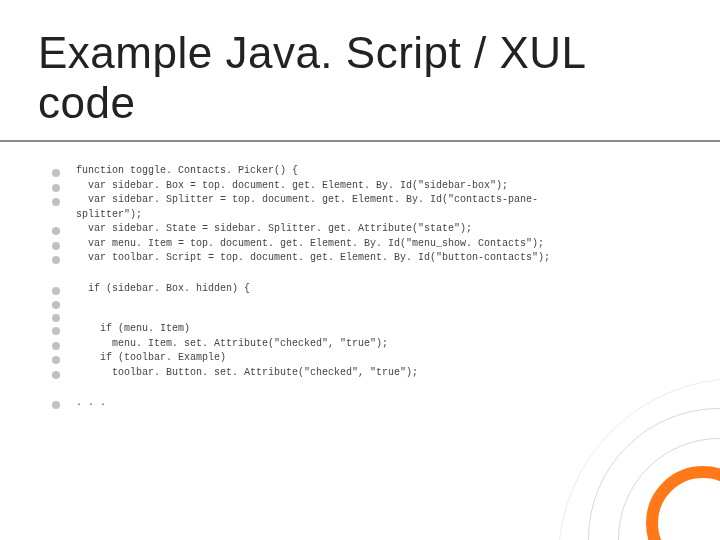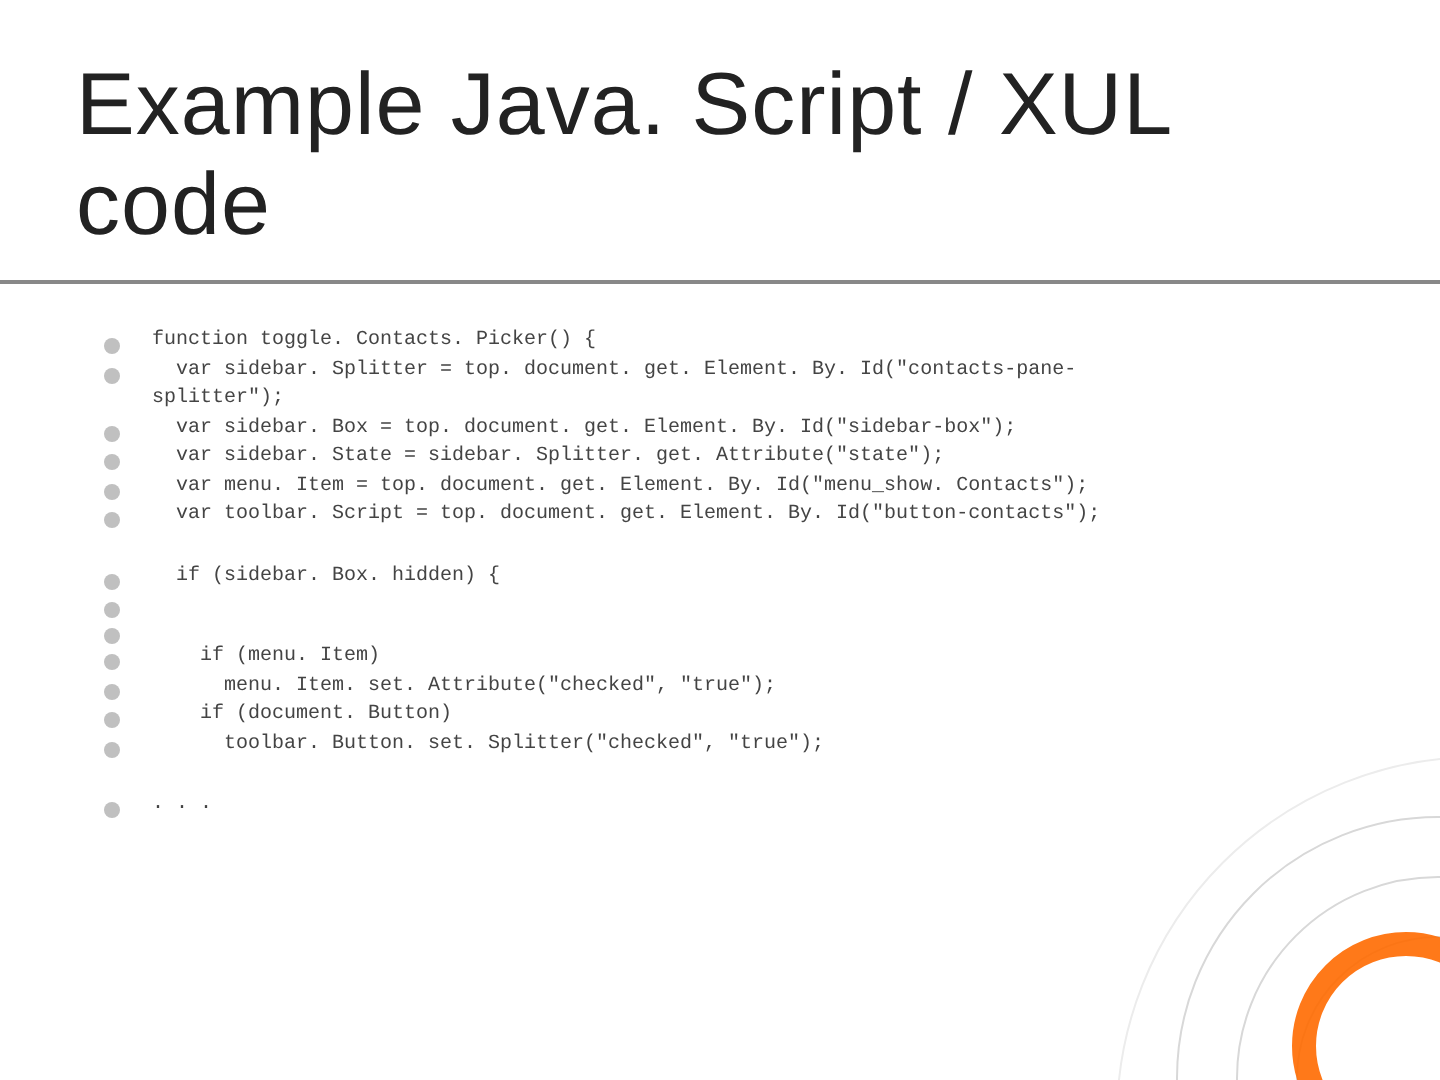--- a/index.html
+++ b/index.html
@@ -114,26 +114,26 @@
 
   <div class="content">
 
     <div class="block">
       <div class="line">
         <span class="bullet"></span>
         <span class="code">function toggle. Contacts. Picker() {</span>
       </div>
       <div class="line">
         <span class="bullet"></span>
-        <span class="code nowrap-group">  var sidebar. Splitter = top. document. get. Element. By. Id("contacts-pane-
-splitter");</span>
+        <span class="code">  var sidebar. Box = top. document. get. Element. By. Id("sidebar-box");</span>
       </div>
       <div class="line">
         <span class="bullet"></span>
-        <span class="code">  var sidebar. Box = top. document. get. Element. By. Id("sidebar-box");</span>
+        <span class="code nowrap-group">  var sidebar. Splitter = top. document. get. Element. By. Id("contacts-pane-
+splitter");</span>
       </div>
       <div class="line">
         <span class="bullet"></span>
         <span class="code">  var sidebar. State = sidebar. Splitter. get. Attribute("state");</span>
       </div>
       <div class="line">
         <span class="bullet"></span>
         <span class="code">  var menu. Item = top. document. get. Element. By. Id("menu_show. Contacts");</span>
       </div>
       <div class="line">
@@ -156,25 +156,25 @@
       <div class="line">
         <span class="bullet"></span>
         <span class="code">    if (menu. Item)</span>
       </div>
       <div class="line">
         <span class="bullet"></span>
         <span class="code">      menu. Item. set. Attribute("checked", "true");</span>
       </div>
       <div class="line">
         <span class="bullet"></span>
-        <span class="code">    if (document. Button)</span>
+        <span class="code">    if (toolbar. Example)</span>
       </div>
       <div class="line">
         <span class="bullet"></span>
-        <span class="code">      toolbar. Button. set. Splitter("checked", "true");</span>
+        <span class="code">      toolbar. Button. set. Attribute("checked", "true");</span>
       </div>
     </div>
 
     <div class="block">
       <div class="line">
         <span class="bullet"></span>
         <span class="code">. . .</span>
       </div>
     </div>
 

